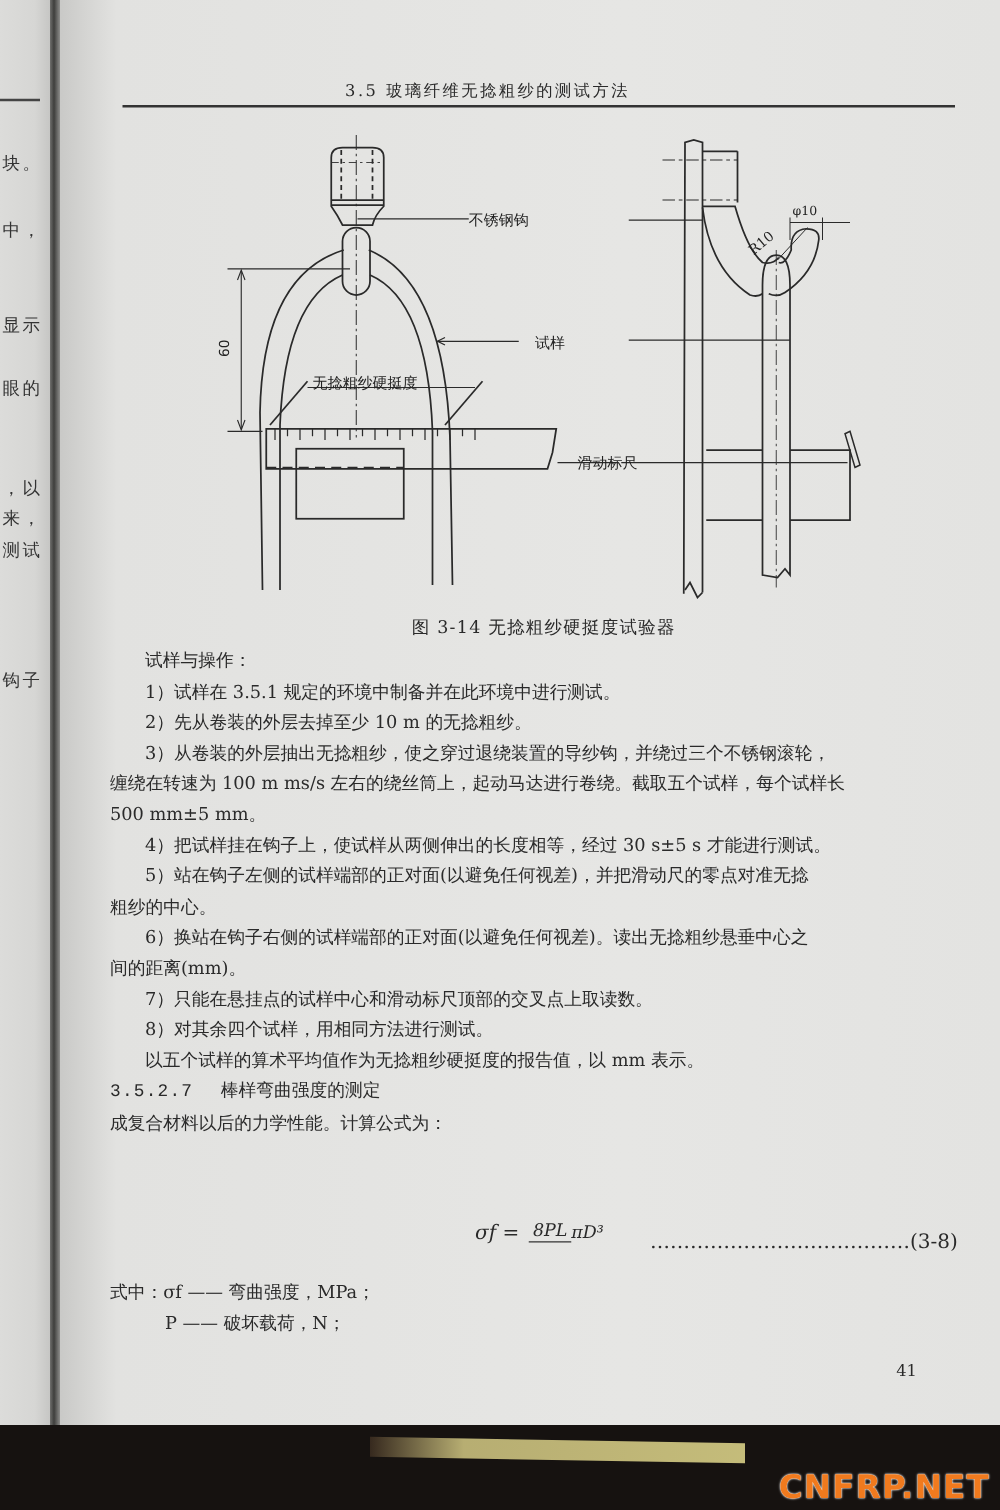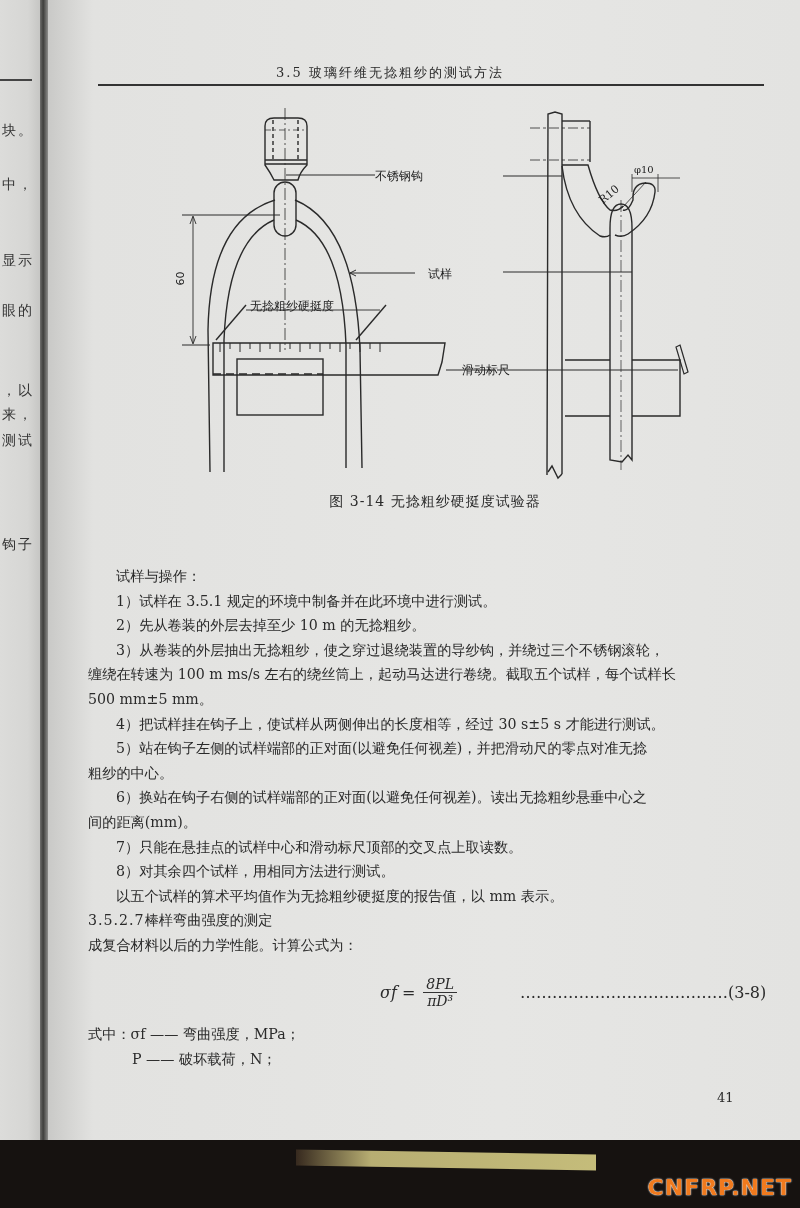--- a/index.html
+++ b/index.html
@@ -28,42 +28,42 @@
     position:absolute; left:0; top:1140px; width:800px; height:68px;
     background:#161210;
   }
   .bottom-strip .glare {
     position:absolute; left:296px; top:12px; width:300px; height:16px;
     background:linear-gradient(90deg,#3a2c20 0%,#c9bf7d 25%,#d8cf86 100%);
     transform:skewY(1deg); opacity:.9;
   }
   .watermark {
     position:absolute; right:8px; top:1175px;
-    font-family:"DejaVu Sans", sans-serif; font-weight:bold; font-size:22px;
+    font-family:"DejaVu Sans", sans-serif; font-weight:bold; font-size:26px;
     color:#f07a1e; letter-spacing:1px;
     text-shadow:0 0 2px #fff, 0 0 1px #fff;
   }
   .running-head {
     position:absolute; left:0; width:720px; top:64px; text-align:center;
     font-size:13px; letter-spacing:2px; padding-left:60px; box-sizing:border-box;
   }
   .head-rule { position:absolute; left:98px; top:84px; width:666px; height:2px; background:#333; }
 
   .figure { position:absolute; left:170px; top:100px; width:520px; height:380px; }
   .figure svg { width:520px; height:380px; }
   .fig-label { position:absolute; font-size:12px; color:#222; white-space:nowrap; font-family:"DejaVu Sans", sans-serif; }
   .caption { position:absolute; left:0; width:800px; top:493px; text-align:center; font-size:14px; letter-spacing:1px; padding-left:70px; box-sizing:border-box; }
 
   .text { position:absolute; left:88px; width:680px; font-size:14.2px; line-height:24.6px; }
   .p { margin:0; white-space:nowrap; }
   .indent { padding-left:28px; }
   .sec { margin:0; }
-  .sec .num { letter-spacing:1px; margin-right:0; }
+  .sec .num { letter-spacing:1px; margin-right:22px;font-family:Liberation Mono, monospace; }
   .formula { position:absolute; top:976px; left:380px; font-size:16px; font-style:italic; display:flex; align-items:center; }
-  .frac { display:inline-flex; flex-direction:column; align-items:center; margin-left:8px; font-size:14px; }
+  .frac { display:inline-flex; flex-direction:row; align-items:center; margin-left:8px; font-size:14px; }
   .frac .num-f { border-bottom:1px solid #333; padding:0 3px; }
   .leader { position:absolute; top:983px; left:520px; font-size:16px; letter-spacing:0; white-space:nowrap; font-style:normal; }
   .page-num { position:absolute; left:717px; top:1090px; font-size:13px; }
 </style>
 </head>
 <body>
 
 <div class="left-page">
   <div class="rule"></div>
   <div class="frag" style="top:122px">块。</div>
@@ -173,21 +173,21 @@
   <span class="fig-label" style="left:258px;top:166px">试样</span>
   <span class="fig-label" style="left:80px;top:198px">无捻粗纱硬挺度</span>
   <span class="fig-label" style="left:292px;top:262px">滑动标尺</span>
   <span class="fig-label" style="left:3px;top:172px;transform:rotate(-90deg);font-size:11px">60</span>
   <span class="fig-label" style="left:428px;top:88px;transform:rotate(-40deg);font-size:11px;font-family:'DejaVu Serif',serif">R10</span>
   <span class="fig-label" style="left:464px;top:64px;font-size:10px;font-family:'DejaVu Serif',serif">φ10</span>
 </div>
 
 <div class="caption">图 3-14   无捻粗纱硬挺度试验器</div>
 
-<div class="text" style="top:564px">
+<div class="text" style="top:517px">
   <p class="p indent">试样与操作：</p>
   <p class="p indent">1）试样在 3.5.1 规定的环境中制备并在此环境中进行测试。</p>
   <p class="p indent">2）先从卷装的外层去掉至少 10 m 的无捻粗纱。</p>
   <p class="p indent">3）从卷装的外层抽出无捻粗纱，使之穿过退绕装置的导纱钩，并绕过三个不锈钢滚轮，</p>
   <p class="p">缠绕在转速为 100 m ms/s 左右的绕丝筒上，起动马达进行卷绕。截取五个试样，每个试样长</p>
   <p class="p">500 mm±5 mm。</p>
   <p class="p indent">4）把试样挂在钩子上，使试样从两侧伸出的长度相等，经过 30 s±5 s 才能进行测试。</p>
   <p class="p indent">5）站在钩子左侧的试样端部的正对面(以避免任何视差)，并把滑动尺的零点对准无捻</p>
   <p class="p">粗纱的中心。</p>
   <p class="p indent">6）换站在钩子右侧的试样端部的正对面(以避免任何视差)。读出无捻粗纱悬垂中心之</p>

